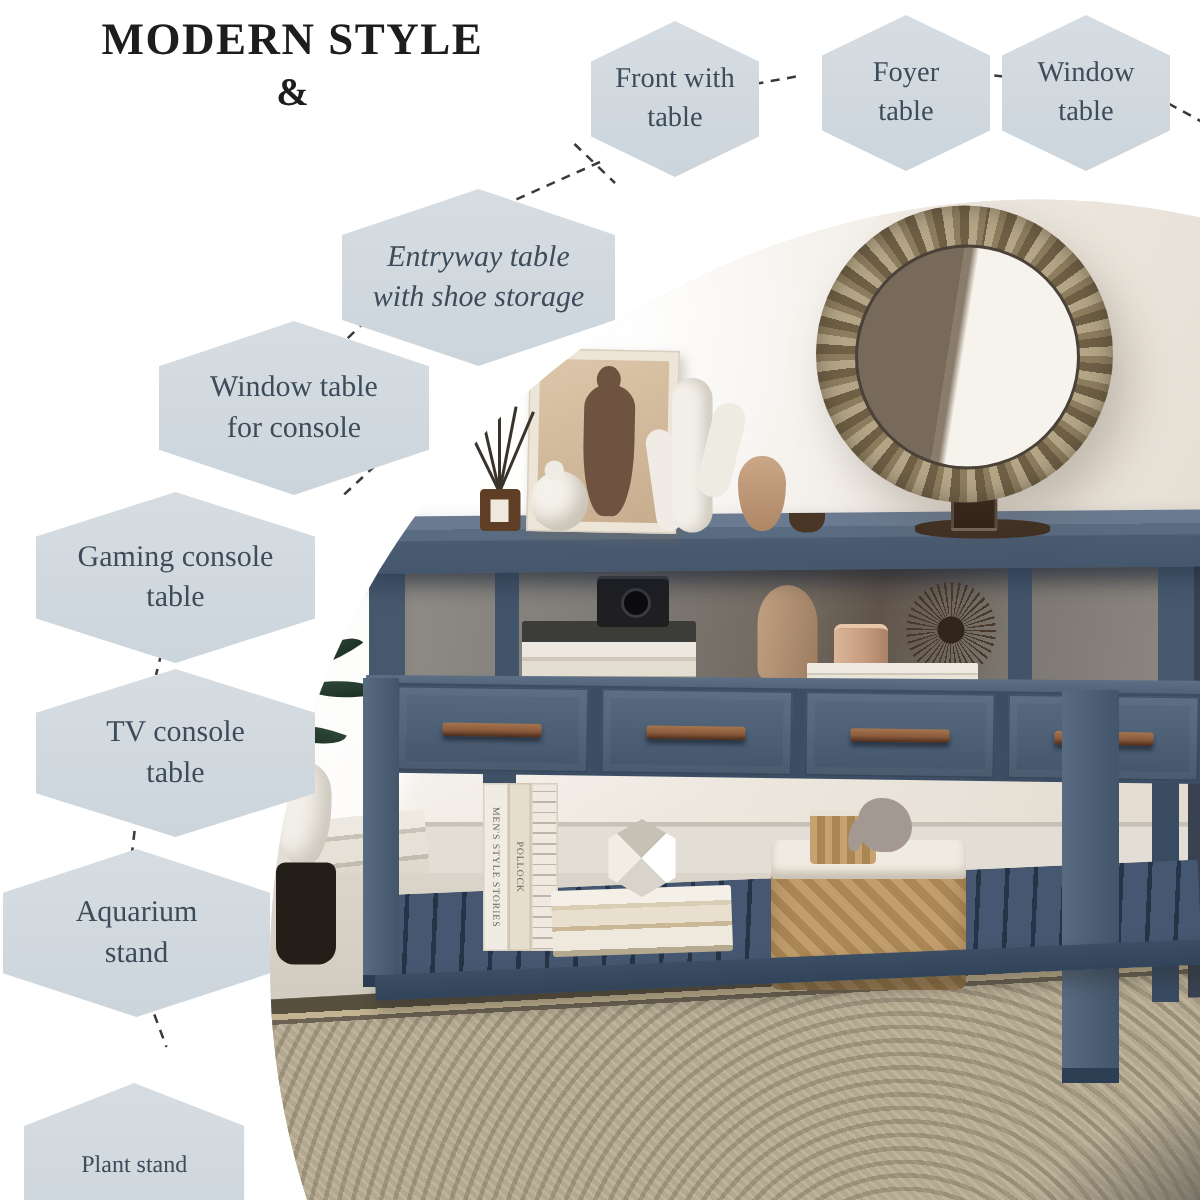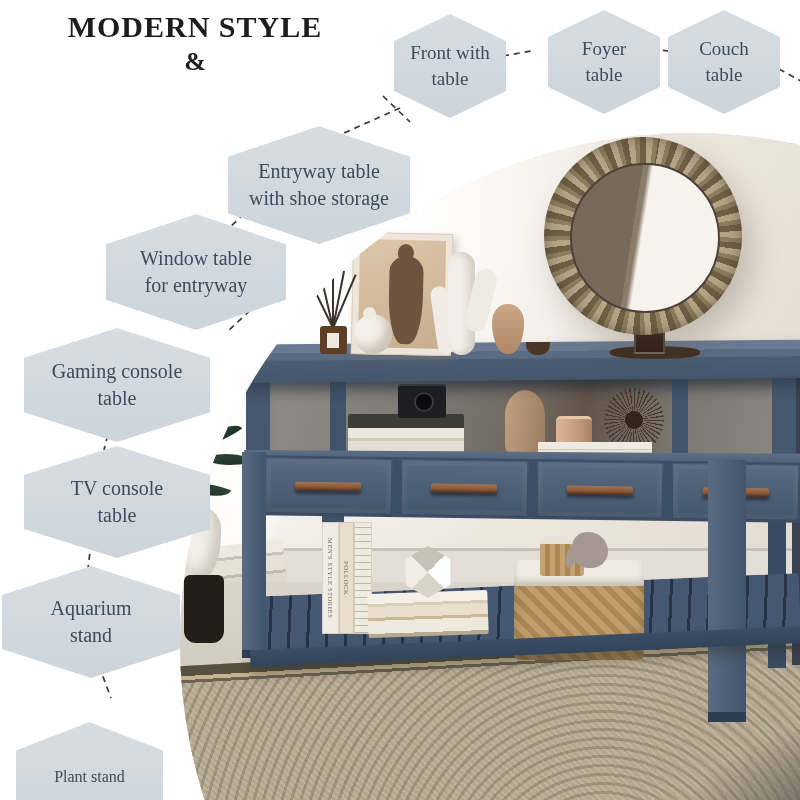--- a/index.html
+++ b/index.html
@@ -15,21 +15,21 @@
 
   
   .hex{position:absolute;display:flex;flex-direction:column;align-items:center;justify-content:center;
        background:linear-gradient(180deg,var(--hexagon-fill-top,#d6dde2),var(--hexagon-fill,#ccd5dc));
        clip-path:polygon(50% 0%,100% 26%,100% 74%,50% 100%,0% 74%,0% 26%);
        color:var(--hexagon-text,#3d4c5a);font-size:19px;line-height:1.35;text-align:center;z-index:40;}
   .hex span{display:block;}
   .hex-1{left:394px;top:14px;width:112px;height:104px;}
   .hex-2{left:548px;top:10px;width:112px;height:104px;}
   .hex-3{left:668px;top:10px;width:112px;height:104px;}
-  .hex-4{left:228px;top:126px;width:182px;height:118px;font-size:20px;}
+  .hex-4{left:228px;top:126px;width:182px;height:118px;font-size:20px;font-style:italic;}
   .hex-5{left:106px;top:214px;width:180px;height:116px;font-size:20px;align-items:center;}
   .hex-6{left:24px;top:328px;width:186px;height:114px;font-size:20px;}
   .hex-7{left:24px;top:446px;width:186px;height:112px;font-size:20px;}
   .hex-8{left:2px;top:566px;width:178px;height:112px;font-size:20px;}
   .hex-9{left:16px;top:722px;width:147px;height:110px;font-size:16px;}
 
   .connectors{position:absolute;left:0;top:0;z-index:20;}
 
   
   .photo{position:absolute;left:180px;top:133px;width:1020px;height:1020px;border-radius:50%;
@@ -211,30 +211,30 @@
 
   <div class="hex hex-1">
     <span>Front with</span>
     <span>table</span>
   </div>
   <div class="hex hex-2">
     <span>Foyer</span>
     <span>table</span>
   </div>
   <div class="hex hex-3">
-    <span>Couch</span>
+    <span>Window</span>
     <span>table</span>
   </div>
   <div class="hex hex-4">
     <span>Entryway table</span>
     <span>with shoe storage</span>
   </div>
   <div class="hex hex-5">
     <span>Window table</span>
-    <span>for entryway</span>
+    <span>for console</span>
   </div>
   <div class="hex hex-6">
     <span>Gaming console</span>
     <span>table</span>
   </div>
   <div class="hex hex-7">
     <span>TV console</span>
     <span>table</span>
   </div>
   <div class="hex hex-8">

